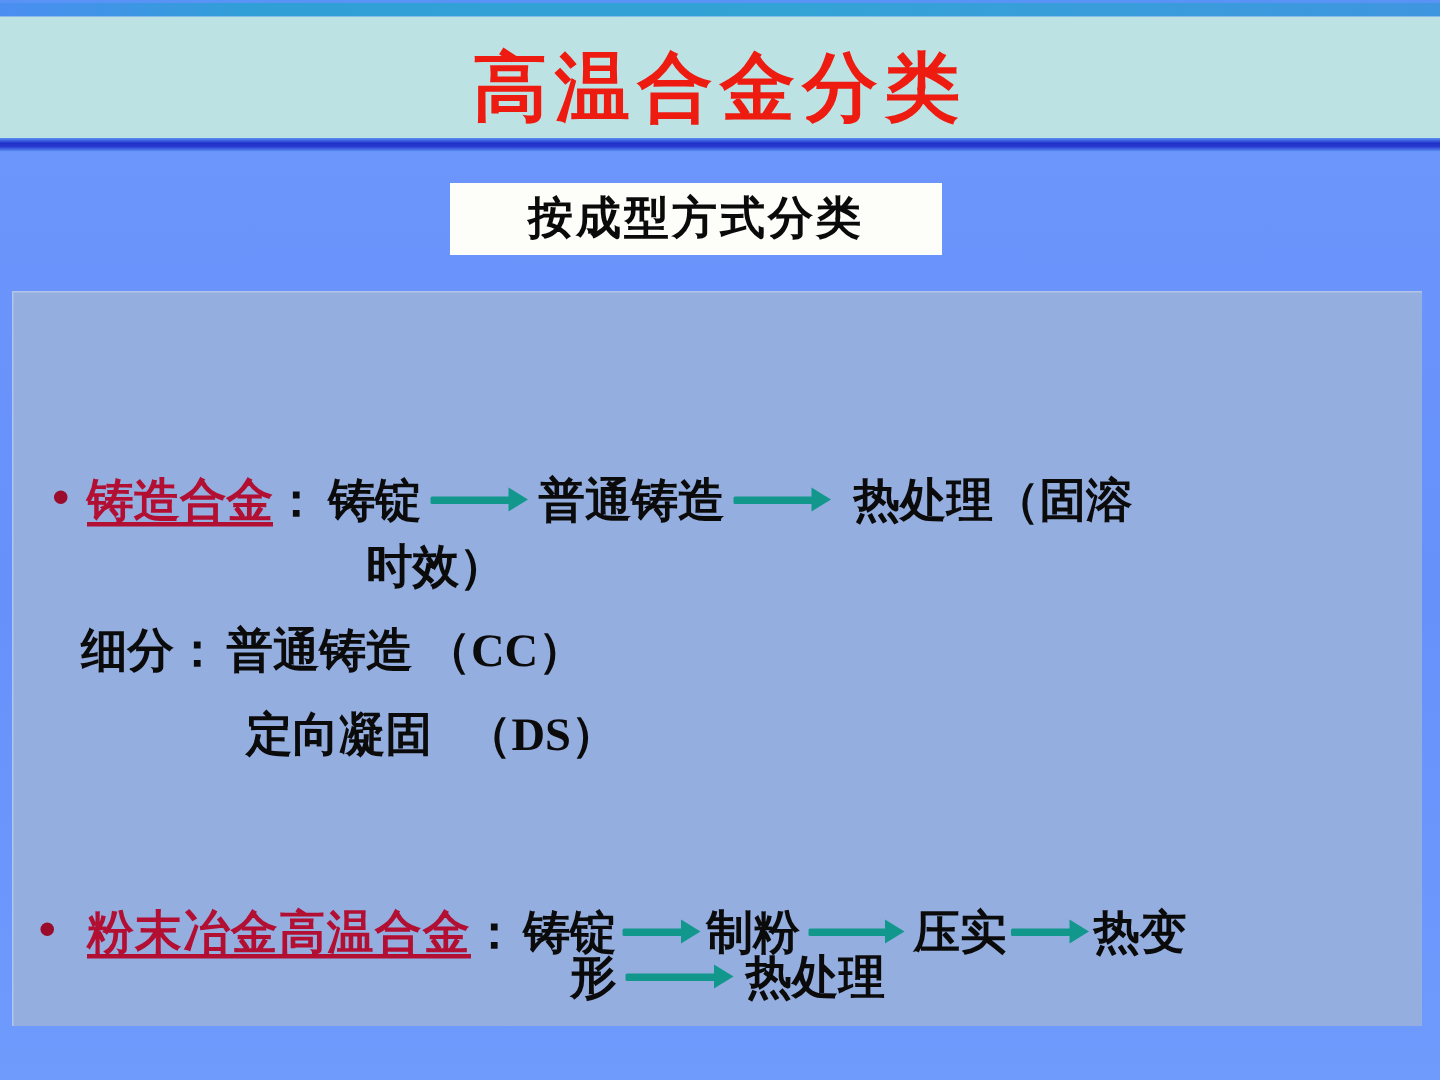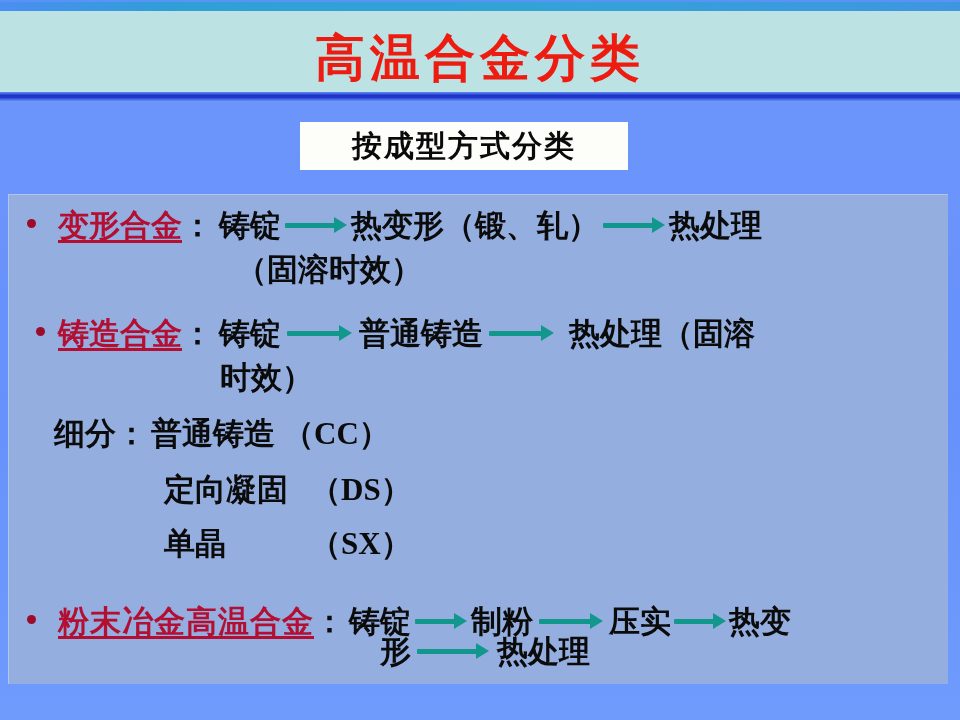--- a/index.html
+++ b/index.html
@@ -178,55 +178,42 @@
   </div>
   <div class="title-divider"></div>
 
   <div class="subtitle-box">
     <span class="subtitle-text">按成型方式分类</span>
   </div>
 
   <div class="content-panel">
     <div class="lines">
 
-      <div class="line" style="left:6px; top:14px;">
-        <span class="bullet-slot"><span class="bullet"></span></span><span class="key">变形合金</span><span>：</span><span class="sp" style="width:6px"></span><span>铸锭</span><span class="arrow" style="width:62px; margin:0 4px;">
-            <span class="shaft" style="width:50px"></span><span class="head" style="left:49px"></span>
-        </span><span>热变形（锻、轧）</span><span class="arrow" style="width:62px; margin:0 4px;">
-            <span class="shaft" style="width:50px"></span><span class="head" style="left:49px"></span>
-        </span><span>热处理</span>
-      </div>
-
-      <div class="line" style="left:228px; top:58px;">
-        <span>（固溶时效）</span>
-      </div>
+
 
       <div class="line" style="left:6px; top:122px;">
         <span class="bullet-slot indent2"><span class="bullet"></span></span><span class="key">铸造合金</span><span>：</span><span class="sp" style="width:6px"></span><span>铸锭</span><span class="arrow" style="width:66px; margin:0 6px;">
             <span class="shaft" style="width:53px"></span><span class="head" style="left:52px"></span>
         </span><span>普通铸造</span><span class="arrow" style="width:66px; margin:0 6px;">
             <span class="shaft" style="width:53px"></span><span class="head" style="left:52px"></span>
         </span><span class="sp" style="width:8px"></span><span>热处理（固溶</span>
       </div>
 
-      <div class="line" style="left:212px; top:166px;">
+      <div class="line" style="left:236px; top:166px;">
         <span>时效）</span>
       </div>
 
       <div class="line" style="left:156px; top:278px;">
         <span>定向凝固</span><span class="sp" style="width:22px"></span><span class="serif">（DS）</span>
       </div>
 
       <div class="line" style="left:46px; top:222px;">
         <span>细分：</span><span class="sp" style="width:4px"></span><span>普通铸造</span><span class="sp" style="width:8px"></span><span class="serif">（CC）</span>
       </div>
 
-      <div class="line" style="left:156px; top:332px;">
-        <span>单晶</span><span class="sp" style="width:84px"></span><span class="serif">（SX）</span>
-      </div>
 
       <div class="line" style="left:6px; top:386px;margin-top:24px;">
         <span class="bullet-slot"><span class="bullet"></span></span><span class="key" style="letter-spacing:1px">粉末冶金高温合金</span><span>：</span><span class="sp" style="width:4px"></span><span>铸锭</span><span class="arrow" style="width:52px; margin:0 4px;">
             <span class="shaft" style="width:40px"></span><span class="head" style="left:39px"></span>
         </span><span>制粉</span><span class="arrow" style="width:64px; margin:0 6px;">
             <span class="shaft" style="width:52px"></span><span class="head" style="left:51px"></span>
         </span><span>压实</span><span class="arrow" style="width:52px; margin:0 3px;">
             <span class="shaft" style="width:40px"></span><span class="head" style="left:39px"></span>
         </span><span>热变</span>
       </div>

